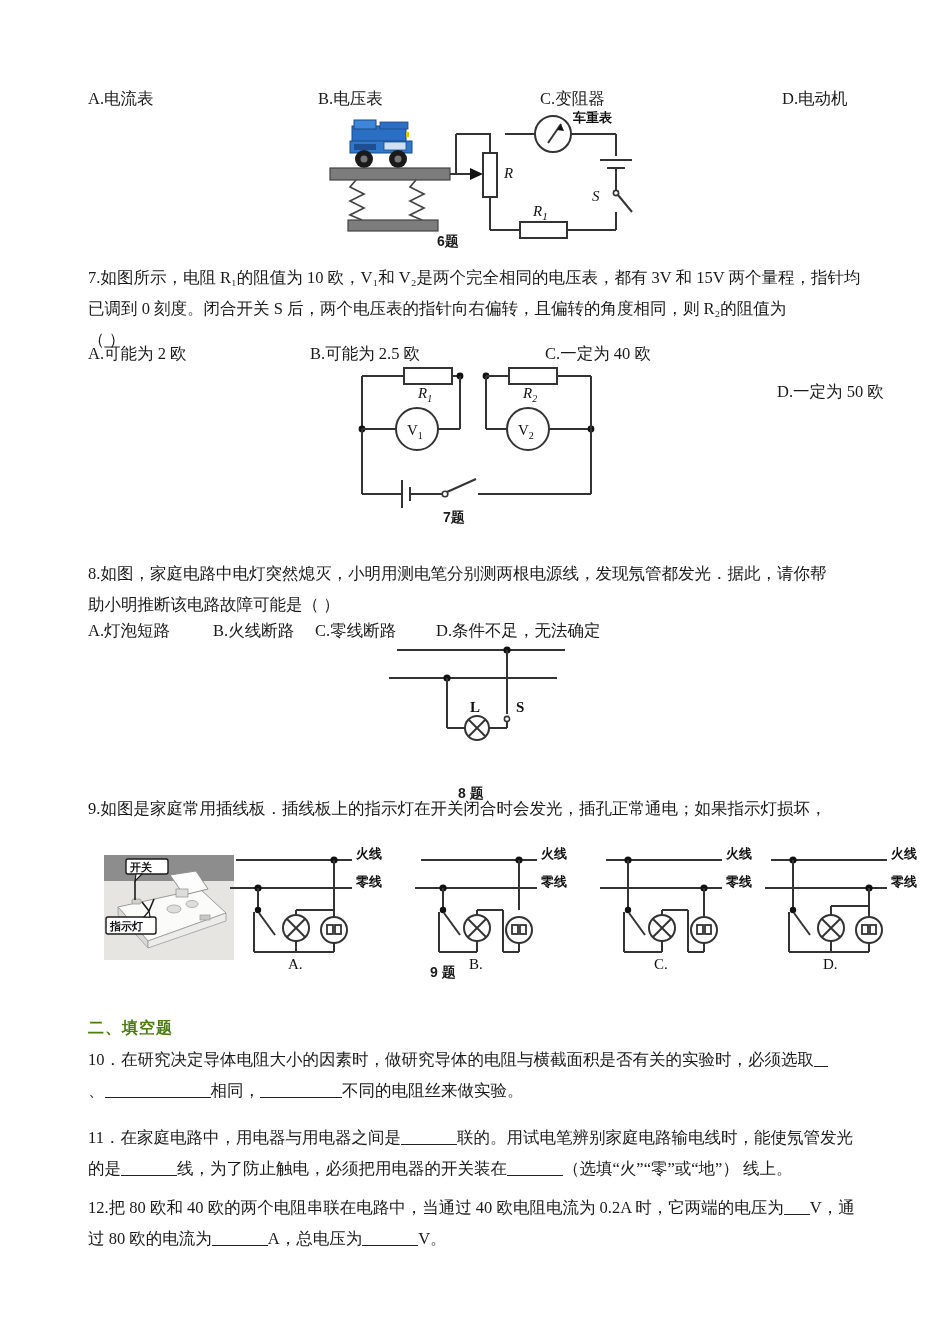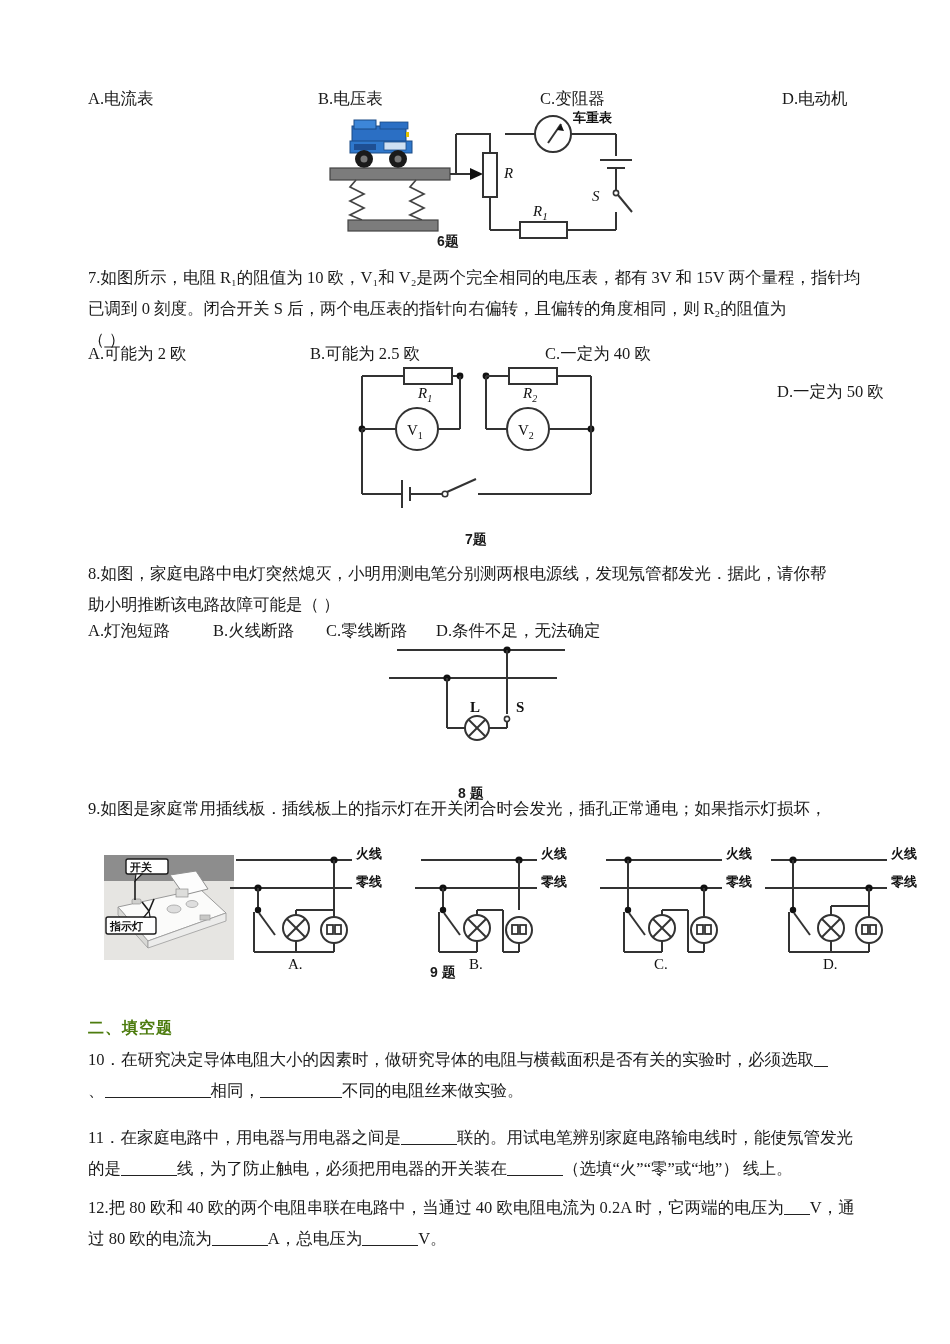--- a/index.html
+++ b/index.html
@@ -141,29 +141,29 @@
 
       <line class="wire" x1="58" y1="114" x2="58" y2="142" stroke-width="3.2"></line>
       <line class="wire" x1="66" y1="121" x2="66" y2="135" stroke-width="5"></line>
       <line class="wire" x1="66" y1="128" x2="99" y2="128"></line>
 
       <circle cx="101" cy="128" r="2.8" fill="#fff" stroke="#333" stroke-width="1.6"></circle>
       <line class="wire" x1="103" y1="126" x2="132" y2="113"></line>
       <line class="wire" x1="134" y1="128" x2="247" y2="128"></line>
     </svg>
   </div>
-  <div class="abs fig-cap" style="left:465px;top:509px;margin-top:22px;">7题</div>
+  <div class="abs fig-cap" style="left:443px;top:509px;">7题</div>
 
   <div class="abs body-text" style="left:88px;top:558px;width:790px;">
     <div>8.如图，家庭电路中电灯突然熄灭，小明用测电笔分别测两根电源线，发现氖管都发光．据此，请你帮</div>
     <div>助小明推断该电路故障可能是（     ）</div>
   </div>
   <div class="opt-row" style="left:88px;top:620px;">A.灯泡短路</div>
   <div class="opt-row" style="left:213px;top:620px;">B.火线断路</div>
-  <div class="opt-row" style="left:326px;top:620px;">C.零线断路</div>
+  <div class="opt-row" style="left:315px;top:620px;">C.零线断路</div>
   <div class="opt-row" style="left:436px;top:620px;">D.条件不足，无法确定</div>
 
   <div class="abs" style="left:385px;top:644px;width:190px;height:105px;">
     <svg width="190" height="105" viewBox="0 0 190 105">
 
       <line class="wire" x1="12" y1="6" x2="180" y2="6"></line>
       <line class="wire" x1="4" y1="34" x2="172" y2="34"></line>
       <circle class="dot" cx="122" cy="6" r="3.6"></circle>
       <circle class="dot" cx="62" cy="34" r="3.6"></circle>
 

